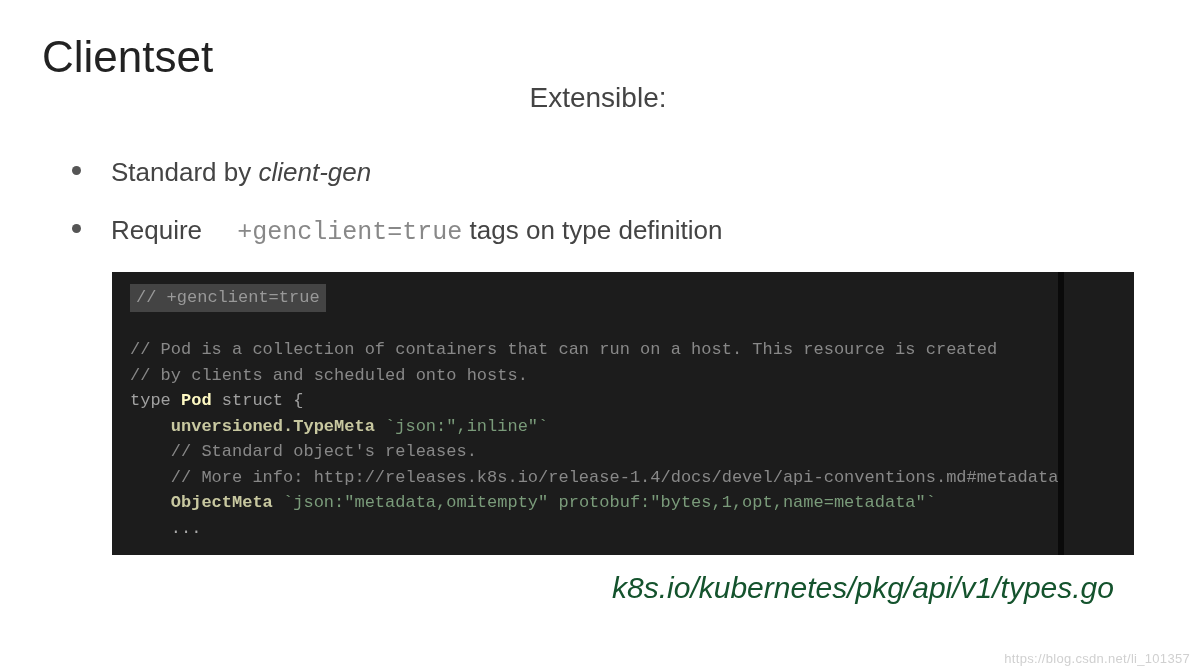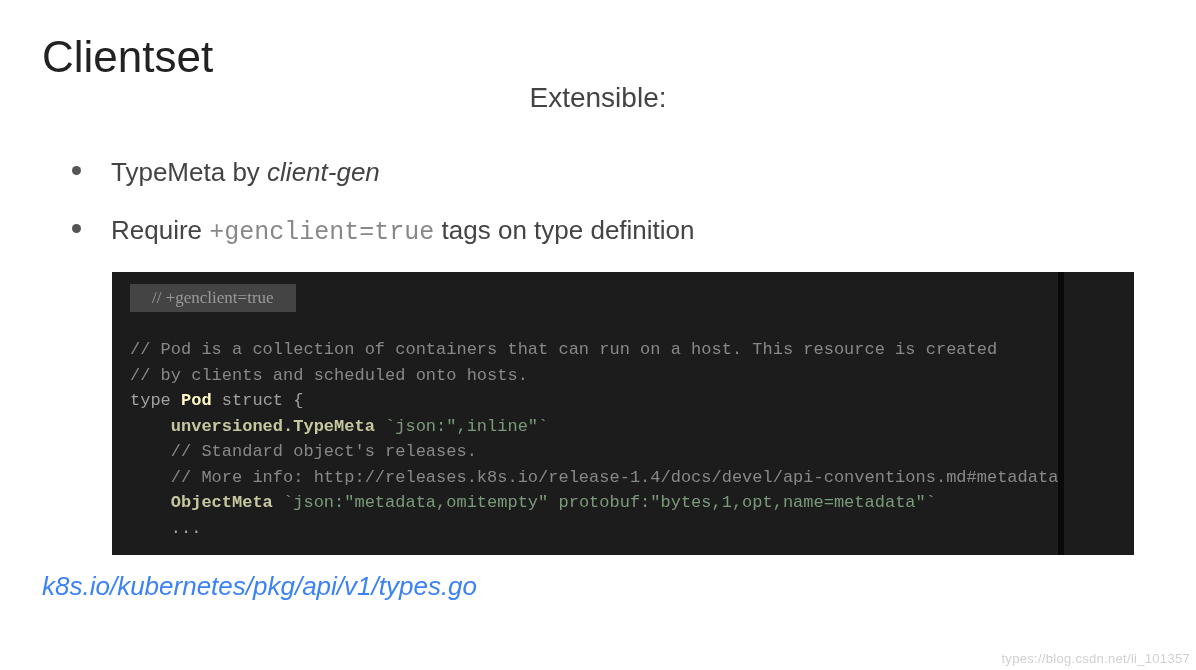--- a/index.html
+++ b/index.html
@@ -51,43 +51,43 @@
       color: #444;
       line-height: 1.4;
     }
     .italic {
       font-style: italic;
     }
     .code-tag {
       color: #888;
       font-family: 'Courier New', monospace;
       font-size: 25px;
+      margin-left: 28px;
     }
     .code-block {
       background: #1c1c1c;
       color: #aaa;
       font-family: 'Courier New', monospace;
       font-size: 17px;
       line-height: 1.5;
       padding: 14px 18px;
       margin-left: 70px;
       margin-right: 20px;
       margin-top: 10px;
       white-space: pre;
       overflow: hidden;
       position: relative;
     }
     .code-block .highlight-bar {
       position: absolute;
       top: 12px;
       left: 18px;
       background: #444;
-      padding: 1px 22px;
+      padding: 1px 6px;
       color: #999;
-      font-family: Liberation Serif, serif;
     }
     .code-block .comment {
       color: #888;
     }
     .code-block .keyword {
       color: #a0a0a0;
     }
     .code-block .type-name {
       color: #fef9c3;
       font-weight: bold;
@@ -101,24 +101,24 @@
     }
     .code-vertical-line {
       position: absolute;
       right: 70px;
       top: 0;
       bottom: 0;
       width: 6px;
       background: #0a0a0a;
     }
     .source-path {
-      text-align: left;
+      text-align: right;
       font-style: italic;
-      font-size: 26px;
-      color: #3b82f6;
+      font-size: 30px;
+      color: #14532d;
       margin-right: 40px;
       margin-top: 16px;
     }
     .watermark {
       position: absolute;
       bottom: 4px;
       right: 6px;
       font-size: 13px;
       color: #d0d0d0;
       letter-spacing: 0.3px;
@@ -128,21 +128,21 @@
 <body>
 
 <h1 class="title">Clientset</h1>
 
 <div class="subtitle">Extensible:</div>
 
 <ul class="bullet-list">
   <li class="bullet-item">
     <span class="bullet-dot"></span>
     <span class="bullet-text">
-      <span>TypeMeta by </span><span class="italic">client-gen</span><span></span>
+      <span>Standard by </span><span class="italic">client-gen</span><span></span>
     </span>
   </li>
   <li class="bullet-item">
     <span class="bullet-dot"></span>
     <span class="bullet-text">
       <span>Require </span><span class="code-tag">+genclient=true</span><span> tags on type definition</span>
     </span>
   </li>
 </ul>
 
@@ -152,13 +152,13 @@
 <span class="comment">// by clients and scheduled onto hosts.</span>
 <span class="keyword">type </span><span class="type-name">Pod</span><span class="keyword"> struct {</span>
 <span class="struct-field">    unversioned.TypeMeta</span><span class="string"> `json:",inline"`</span>
 <span class="comment">    // Standard object's releases.</span>
 <span class="comment">    // More info: http://releases.k8s.io/release-1.4/docs/devel/api-conventions.md#metadata</span>
 <span class="struct-field">    ObjectMeta</span><span class="string"> `json:"metadata,omitempty" protobuf:"bytes,1,opt,name=metadata"`</span>
 <span>    ...</span><div class="code-vertical-line"></div></div>
 
 <div class="source-path">k8s.io/kubernetes/pkg/api/v1/types.go</div>
 
-<div class="watermark">types://blog.csdn.net/li_101357</div>
+<div class="watermark">https://blog.csdn.net/li_101357</div>
 
 </body></html>

